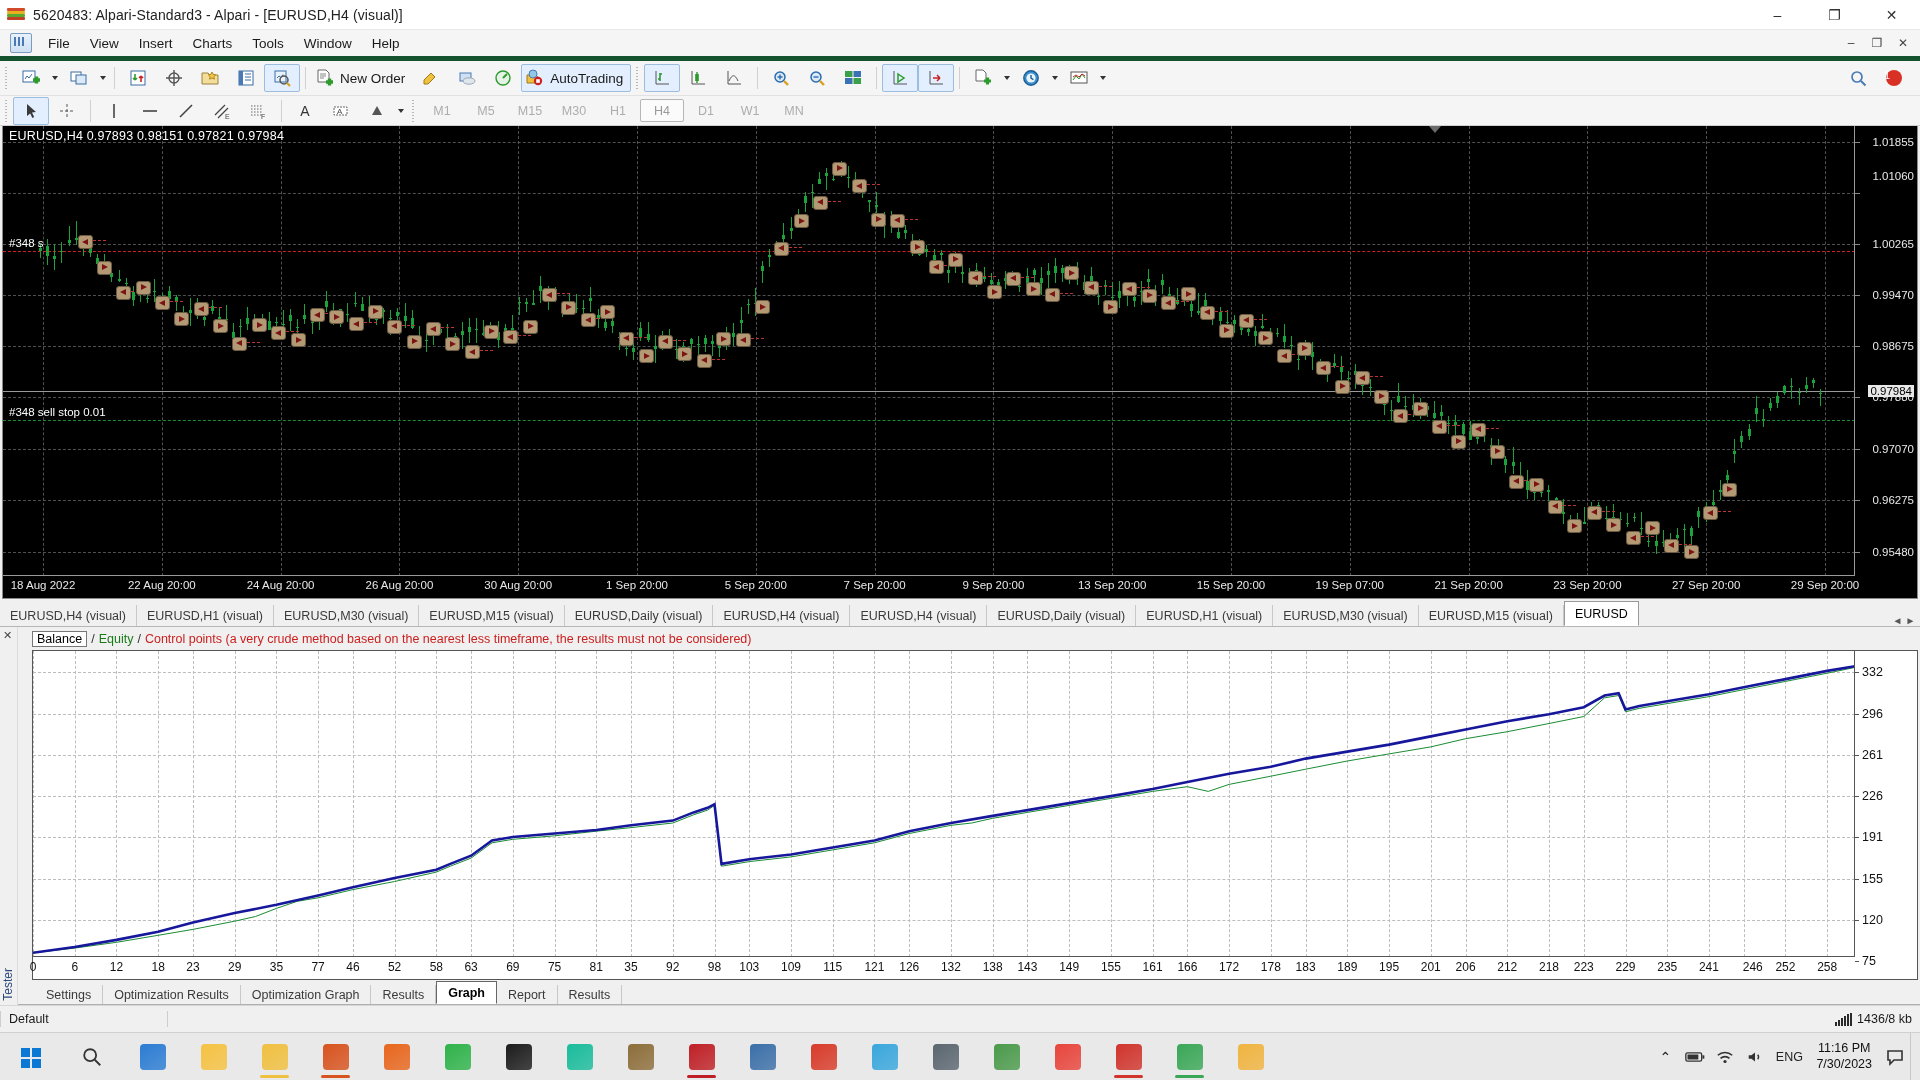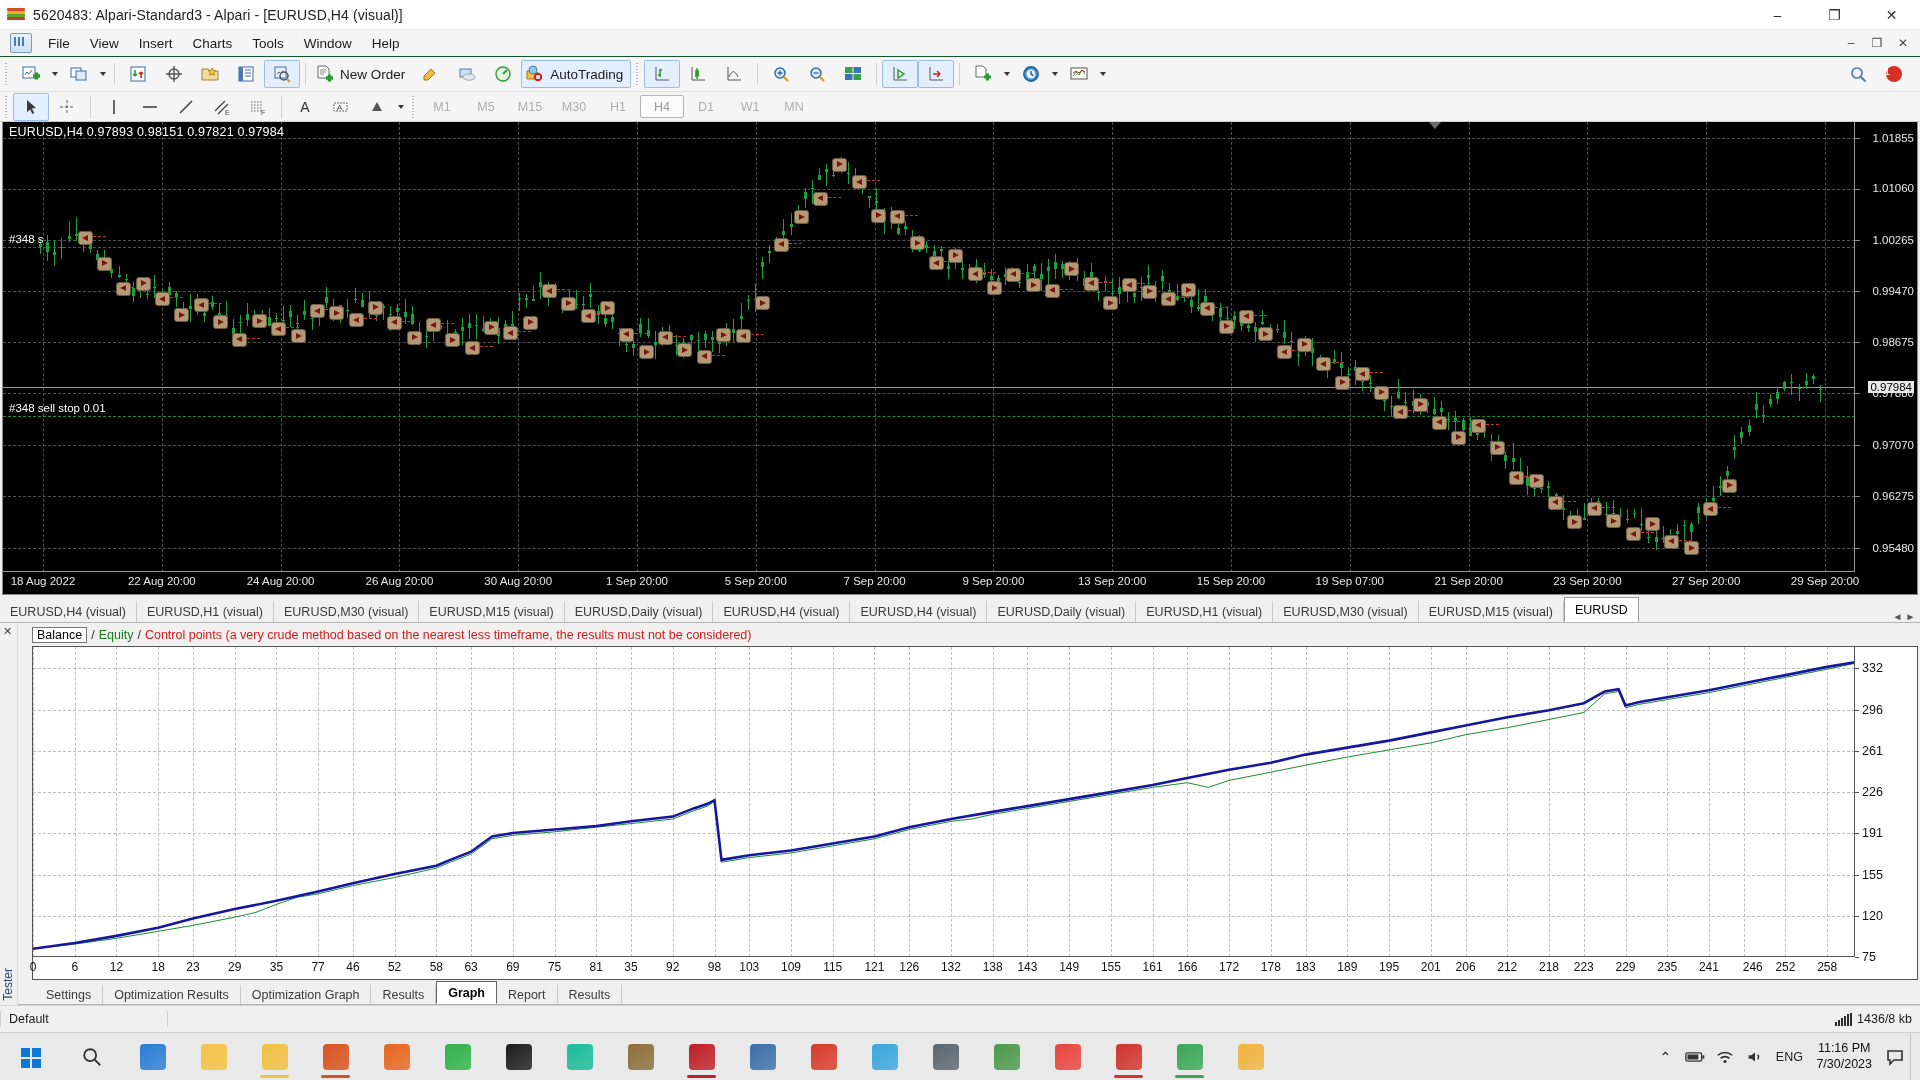--- a/index.html
+++ b/index.html
@@ -16,21 +16,21 @@
   .tb-icon i:nth-child(2){top:4px;background:#e8b021;}
   .tb-icon i:nth-child(3){top:7px;background:#5aa832;}
   .tb-icon i:nth-child(4){top:10px;background:#c33f26;}
   .tb-title{font-size:14px;color:#222;letter-spacing:.1px;}
   .tb-spacer{flex:1;}
   .winbtn{width:57px;height:29px;display:flex;align-items:center;justify-content:center;
           font-size:14px;color:#333;cursor:default;}
 
   
   .menubar{height:26px;background:#f5f5f5;display:flex;align-items:center;
-           border-bottom:1px solid #14532d;flex:none;position:relative;}
+           border-bottom:5px solid #14532d;flex:none;position:relative;}
   .menu-appicon{width:20px;height:18px;margin:0 6px 0 10px;background:
       linear-gradient(#e9f1fa,#cfe0f2);border:1px solid #7a9cc0;border-radius:2px;
       position:relative;flex:none;}
   .menu-appicon::after{content:"";position:absolute;left:3px;top:3px;width:12px;height:9px;
       background:repeating-linear-gradient(90deg,#4a7ab5 0 2px,transparent 2px 4px);}
   .menuitem{padding:4px 10px;font-size:13.5px;color:#1a1a1a;cursor:default;}
   .menu-right{position:absolute;right:4px;top:0;display:flex;align-items:center;height:26px;}
   .mwbtn{width:26px;height:22px;display:flex;align-items:center;justify-content:center;
          font-size:12px;color:#444;}
 
@@ -1624,21 +1624,21 @@
         <div class="redseg" style="left: 1661.22px; top: 417.64px; width: 28px;"></div>
         <div class="arrw up" style="left: 1680.57px; top: 419.311px;"></div>
         <div class="arrw" style="left: 1699.91px; top: 380.348px;"></div>
         <div class="redseg" style="left: 1699.91px; top: 385.348px; width: 28px;"></div>
         <div class="arrw up" style="left: 1719.26px; top: 356.576px;"></div>
         <div class="chart-pin" style="left: 1426.04px;"></div>
       </div>
     <div class="pricescale" id="priceScale">
         <div class="plab" style="top: 15.75px;">1.01855</div>
         <div style="position: absolute; left: 0px; width: 5px; top: 15.75px; border-top: 1px dashed rgb(136, 136, 136);"></div>
-        <div class="plab" style="top: 66px;">1.01060</div>
+        <div class="plab" style="top: 50px;">1.01060</div>
         <div style="position: absolute; left: 0px; width: 5px; top: 66.8571px; border-top: 1px dashed rgb(136, 136, 136);"></div>
         <div class="plab" style="top: 117.964px;">1.00265</div>
         <div style="position: absolute; left: 0px; width: 5px; top: 117.964px; border-top: 1px dashed rgb(136, 136, 136);"></div>
         <div class="plab" style="top: 169.071px;">0.99470</div>
         <div style="position: absolute; left: 0px; width: 5px; top: 169.071px; border-top: 1px dashed rgb(136, 136, 136);"></div>
         <div class="plab" style="top: 220.179px;">0.98675</div>
         <div style="position: absolute; left: 0px; width: 5px; top: 220.179px; border-top: 1px dashed rgb(136, 136, 136);"></div>
         <div class="plab" style="top: 271.286px;">0.97880</div>
         <div style="position: absolute; left: 0px; width: 5px; top: 271.286px; border-top: 1px dashed rgb(136, 136, 136);"></div>
         <div class="plab" style="top: 323.357px;">0.97070</div>

